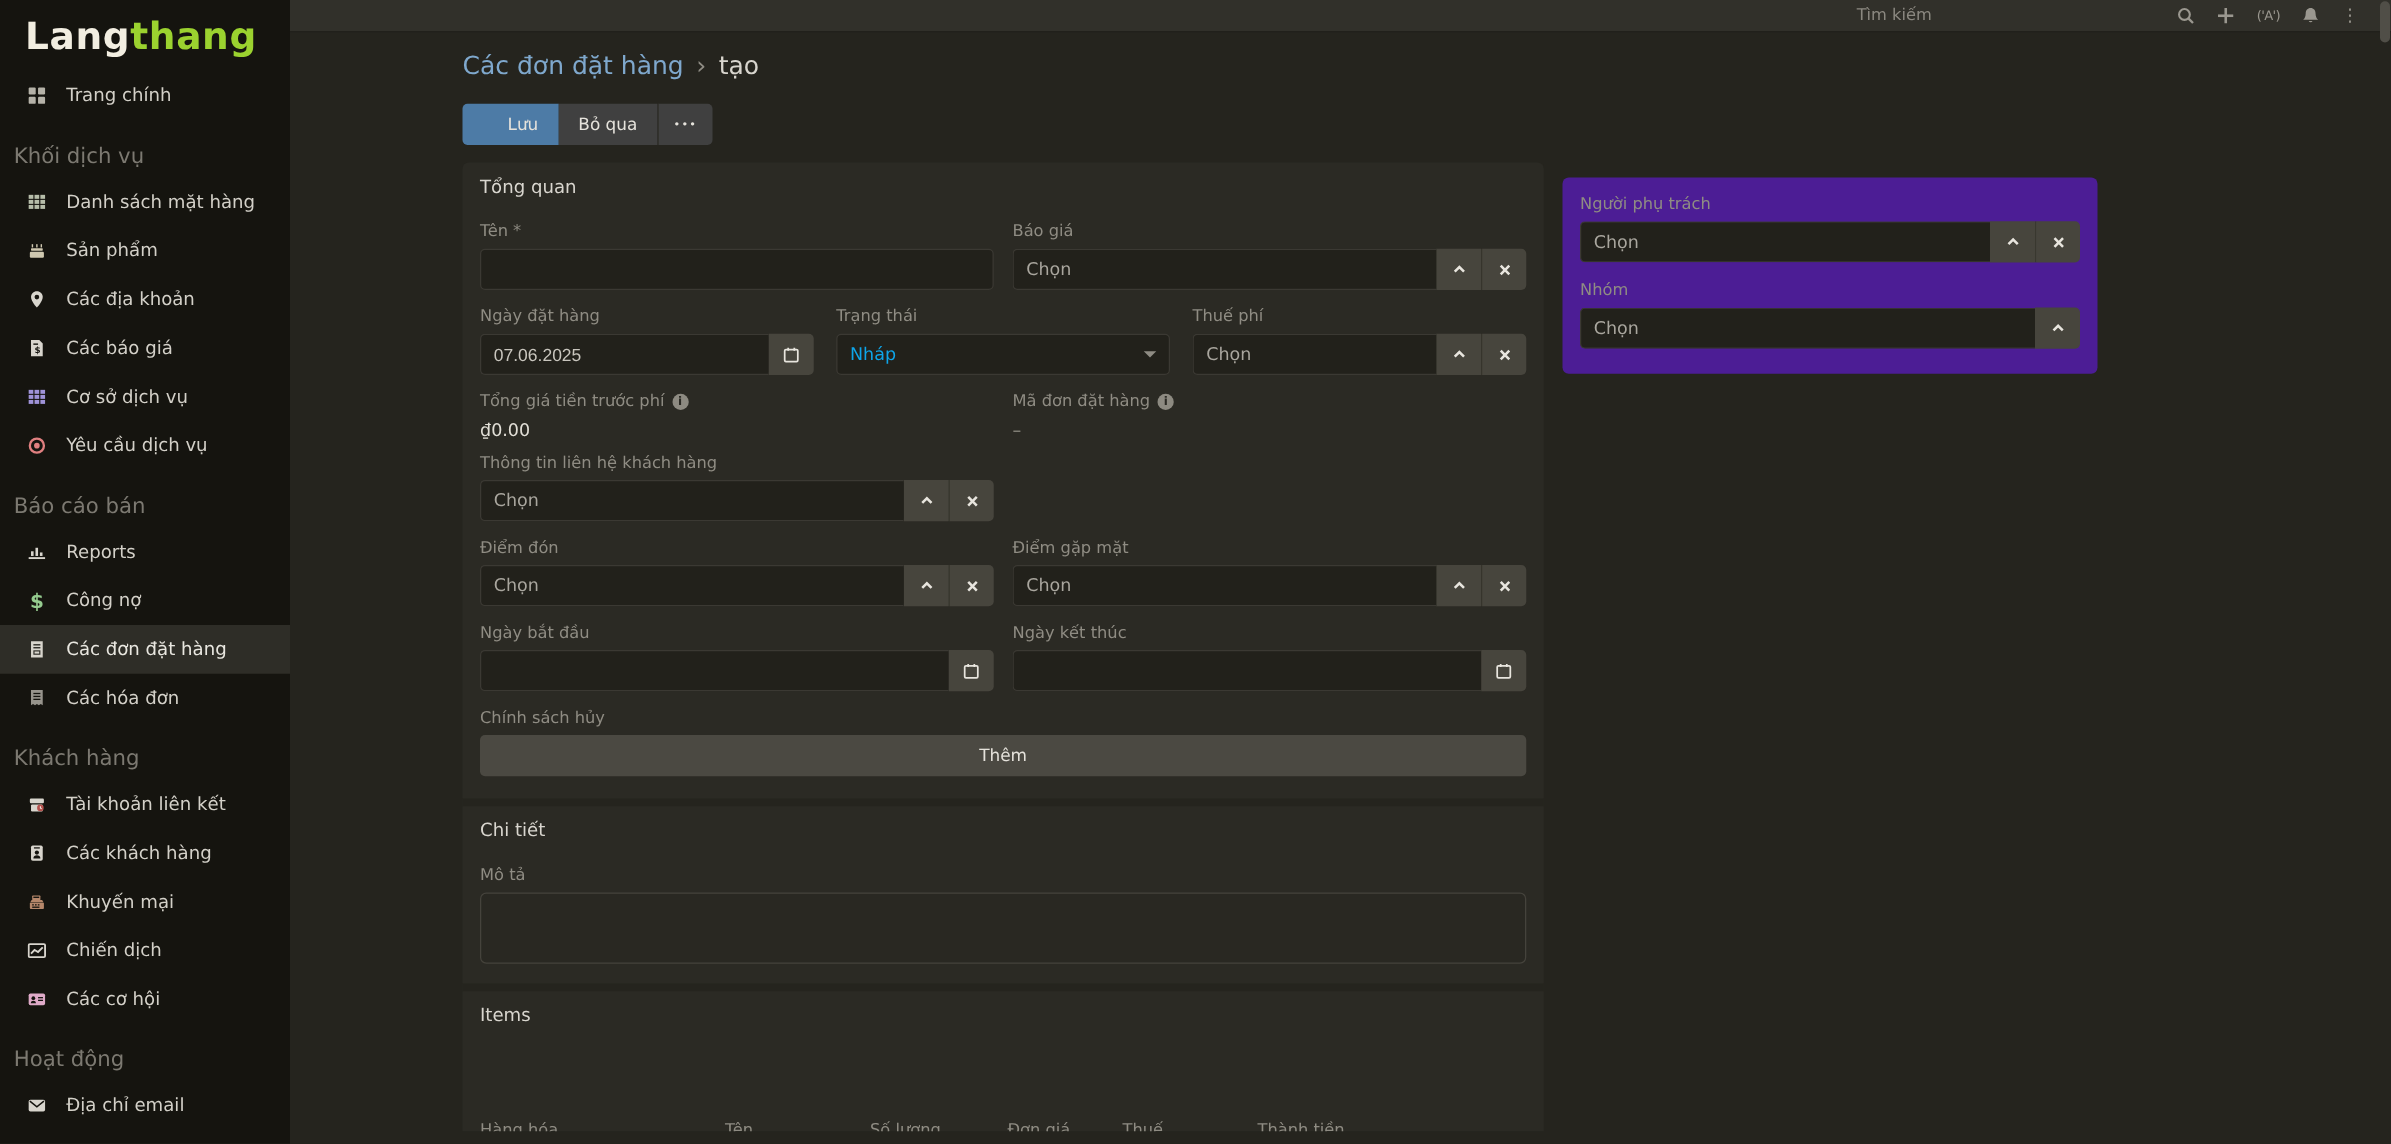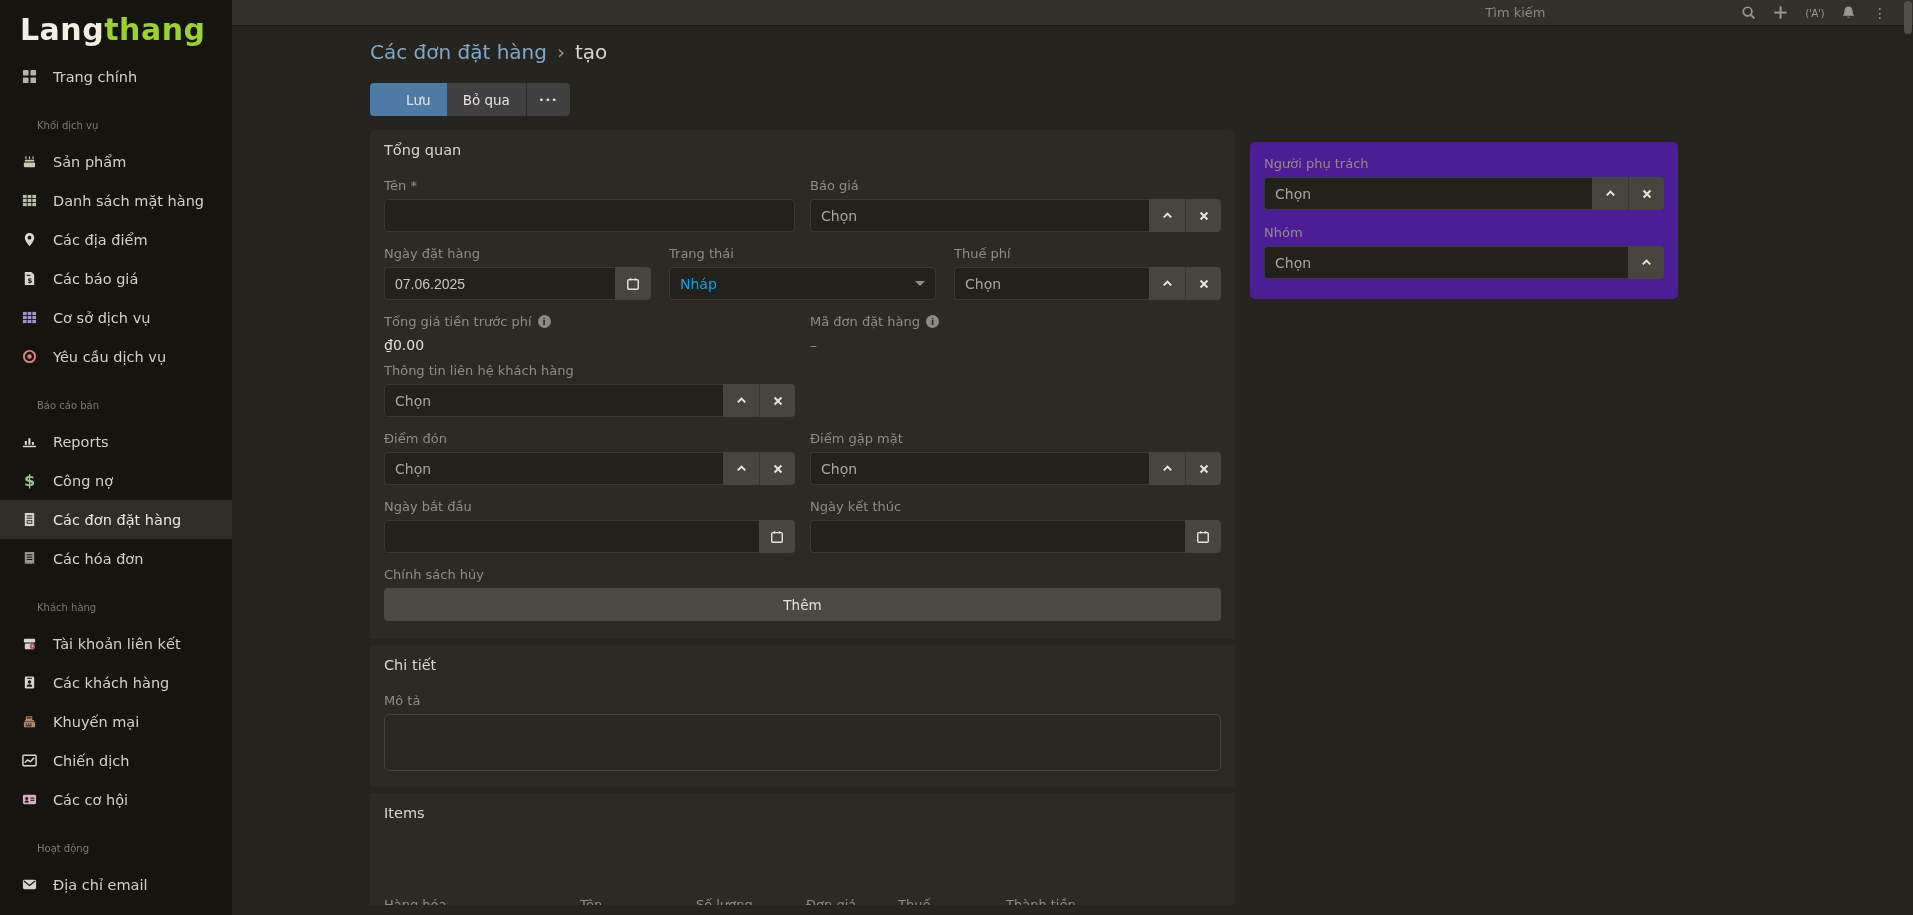--- a/index.html
+++ b/index.html
@@ -9,22 +9,22 @@
     background:#25241e; color:#d3d0c8; font-size:14px;
     display:flex;
   }
   svg { display:block; }
 
   
   .sidebar { width:232px; min-width:232px; height:915px; background:#15140f; overflow:hidden; }
   .logo { padding:12px 0 10px 20px; font-size:30px; font-weight:bold; letter-spacing:0.5px; cursor:pointer; }
   .logo .p1 { color:#f2eee1; }
   .logo .p2 { color:#9bd22f; }
-  .nav-header { padding:0 0 0 37px; margin-top:12px; height:34px; display:flex; align-items:center;
-    color:#7c7971; font-size:10px; }
+  .nav-header { padding:0 0 0 11px; margin-top:12px; height:34px; display:flex; align-items:center;
+    color:#7c7971; font-size:17px; }
   .nav-item { height:39px; display:flex; align-items:center; padding-left:21px; cursor:pointer;
     color:#d3d0c8; font-size:14.5px; }
   .nav-item.active { background:#2e2d27; color:#e9e7e0; }
   .nav-item .ic { width:17px; margin-right:15px; display:flex; justify-content:center; }
   .ic-gray { color:#b5b2a8; } .ic-white { color:#d8d5cd; } .ic-cream { color:#cfc8b0; }
   .ic-green2 { color:#b6bda9; } .ic-purple { color:#9f93d8; } .ic-red { color:#e08080; }
   .ic-greend { color:#95cc8f; font-weight:bold; font-size:16px; } .ic-dim { color:#97948c; }
   .ic-brown { color:#b5876a; } .ic-pink { color:#dfaac8; }
 
   
@@ -115,57 +115,57 @@
           <rect x="1" y="9" width="6" height="6" rx="1"></rect>
           <rect x="9" y="9" width="6" height="6" rx="1"></rect>
         </svg>
     </span>
     <span>Trang chính</span>
   </div>
 
   <div class="nav-header">Khối dịch vụ</div>
 
   <div class="nav-item">
-    <span class="ic ic-cream">
-      <svg width="15" height="15" viewBox="0 0 16 16" fill="currentColor">
-          <rect x="2" y="9" width="12" height="5" rx="1"></rect>
-          <rect x="3" y="6" width="10" height="2" rx="0.5"></rect>
-          <rect x="3.6" y="2.5" width="1.2" height="2.8"></rect>
-          <rect x="7.4" y="2.5" width="1.2" height="2.8"></rect>
-          <rect x="11.2" y="2.5" width="1.2" height="2.8"></rect>
-        </svg>
-    </span>
-    <span>Sản phẩm</span>
-  </div>
-
-  <div class="nav-item">
     <span class="ic ic-green2">
       <svg width="15" height="15" viewBox="0 0 16 16" fill="currentColor">
           <rect x="1" y="2" width="4" height="3.4"></rect>
           <rect x="6" y="2" width="4" height="3.4"></rect>
           <rect x="11" y="2" width="4" height="3.4"></rect>
           <rect x="1" y="6.3" width="4" height="3.4"></rect>
           <rect x="6" y="6.3" width="4" height="3.4"></rect>
           <rect x="11" y="6.3" width="4" height="3.4"></rect>
           <rect x="1" y="10.6" width="4" height="3.4"></rect>
           <rect x="6" y="10.6" width="4" height="3.4"></rect>
           <rect x="11" y="10.6" width="4" height="3.4"></rect>
         </svg>
     </span>
     <span>Danh sách mặt hàng</span>
   </div>
 
   <div class="nav-item">
+    <span class="ic ic-cream">
+      <svg width="15" height="15" viewBox="0 0 16 16" fill="currentColor">
+          <rect x="2" y="9" width="12" height="5" rx="1"></rect>
+          <rect x="3" y="6" width="10" height="2" rx="0.5"></rect>
+          <rect x="3.6" y="2.5" width="1.2" height="2.8"></rect>
+          <rect x="7.4" y="2.5" width="1.2" height="2.8"></rect>
+          <rect x="11.2" y="2.5" width="1.2" height="2.8"></rect>
+        </svg>
+    </span>
+    <span>Sản phẩm</span>
+  </div>
+
+  <div class="nav-item">
     <span class="ic ic-white">
       <svg width="15" height="15" viewBox="0 0 16 16" fill="currentColor">
           <path d="M8 1C5.2 1 3 3.2 3 6c0 3.8 5 9 5 9s5-5.2 5-9c0-2.8-2.2-5-5-5z"></path>
           <circle cx="8" cy="6" r="2" fill="#15140f"></circle>
         </svg>
     </span>
-    <span>Các địa điểm</span>
+    <span>Các địa khoản</span>
   </div>
 
   <div class="nav-item">
     <span class="ic ic-white">
       <svg width="15" height="15" viewBox="0 0 16 16" fill="currentColor">
           <path d="M3 1h7l3 3v11H3z"></path>
           <rect x="5" y="4" width="4" height="1.2" fill="#15140f"></rect>
           <text x="8.5" y="12.5" font-size="7.5" font-weight="bold" text-anchor="middle" fill="#15140f">$</text>
         </svg>
     </span>

